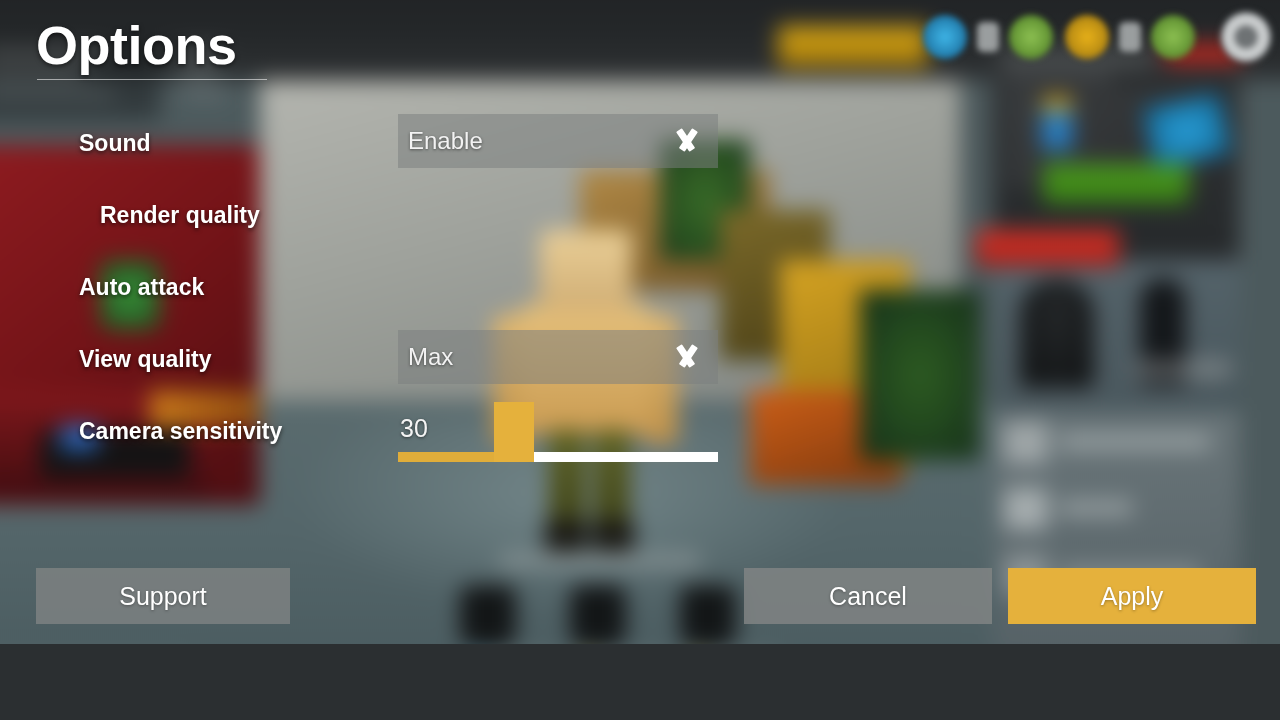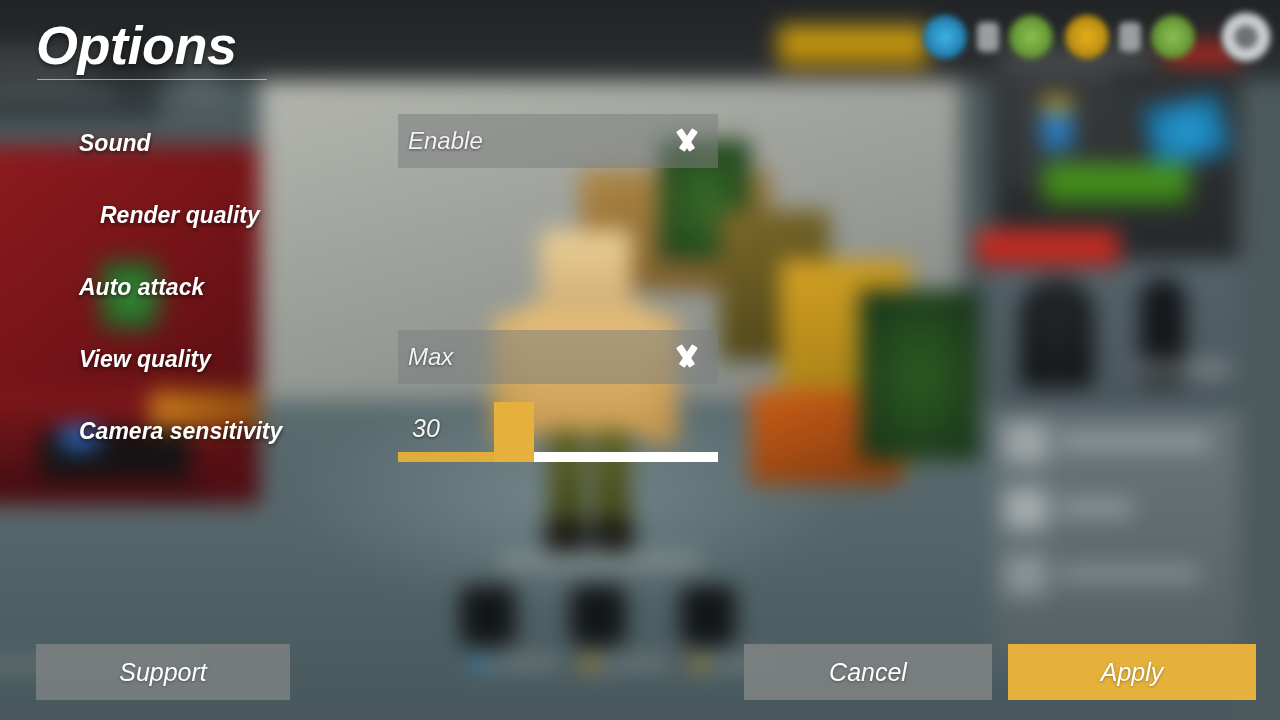--- a/index.html
+++ b/index.html
@@ -3,21 +3,21 @@
 <meta charset="utf-8">
 <style>
   * { margin:0; padding:0; box-sizing:border-box; }
   html, body {
     width:1280px; height:720px; overflow:hidden;
     font-family:"Liberation Sans", sans-serif;
     background:#2b2f31;
   }
 
   
-  #stage { position:relative; width:1280px; height:720px; overflow:hidden;font-style:italic; }
+  #stage { position:relative; width:1280px; height:644px; overflow:hidden; }
 
   #bg {
     position:absolute; inset:-40px;
     filter: blur(11px) saturate(1.05);
   }
   .bgfill { position:absolute; inset:0; background:#4d5a5d; }
 
   
   .bg-wall-top {
     position:absolute; left:0; top:0; width:100%; height:120px;
@@ -239,21 +239,20 @@
     background:#ffffff; border-radius:1px;
   }
   .chev::before { left:6px;  transform:rotate(-34deg); transform-origin:top left; }
   .chev::after  { right:6px; transform:rotate(34deg);  transform-origin:top right; }
 
   
   #slider-wrap { position:absolute; left:398px; top:402px; width:320px; height:62px; }
   #slider-value {
     position:absolute; left:2px; top:12px; font-size:25px; color:#f4f4f4;
     text-shadow:0 1px 3px rgba(0,0,0,.55);
-    margin-left:12px;
   }
   #track-fill {
     position:absolute; left:0; top:50px; height:10px; background:#e0ad3a;
   }
   #track-rest {
     position:absolute; top:50px; height:10px; right:0; background:#ffffff;
   }
   #slider-handle {
     position:absolute; top:0; width:40px; height:60px; background:#e5b13c;
   }

